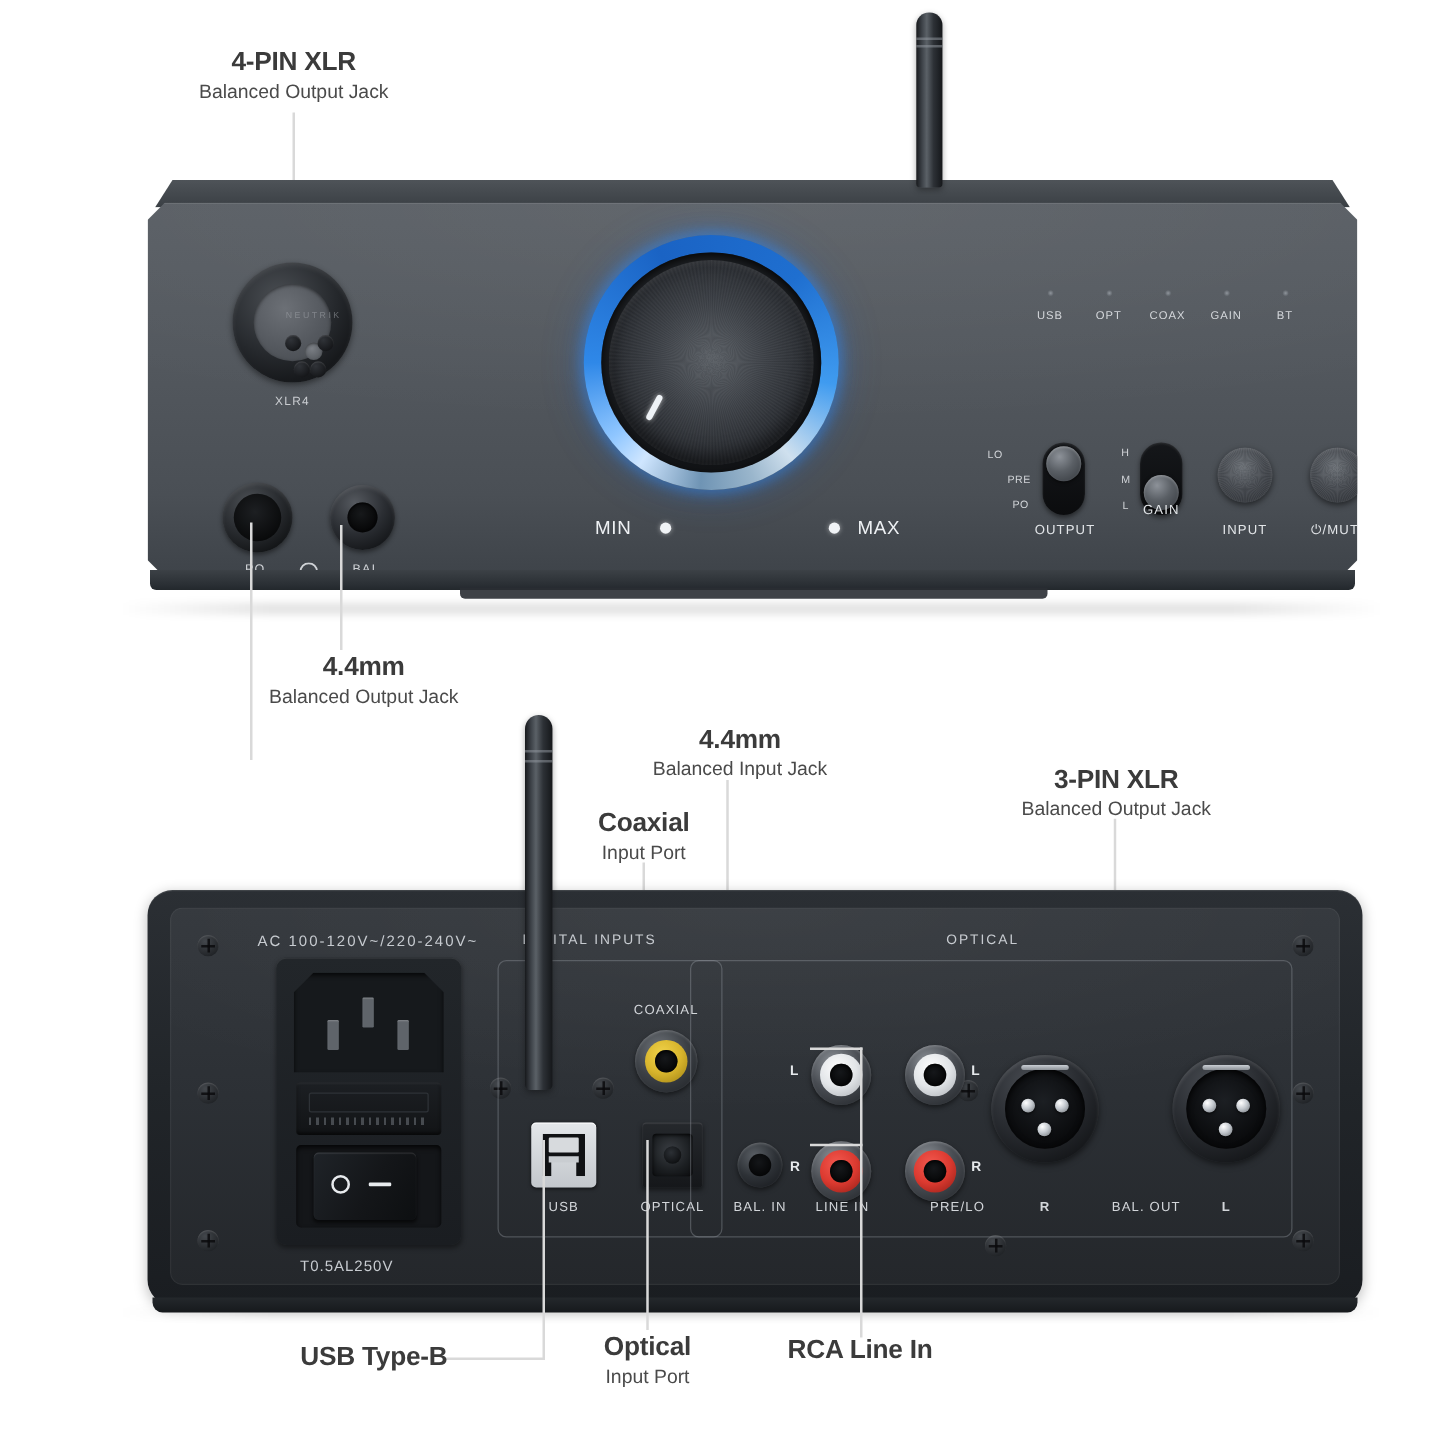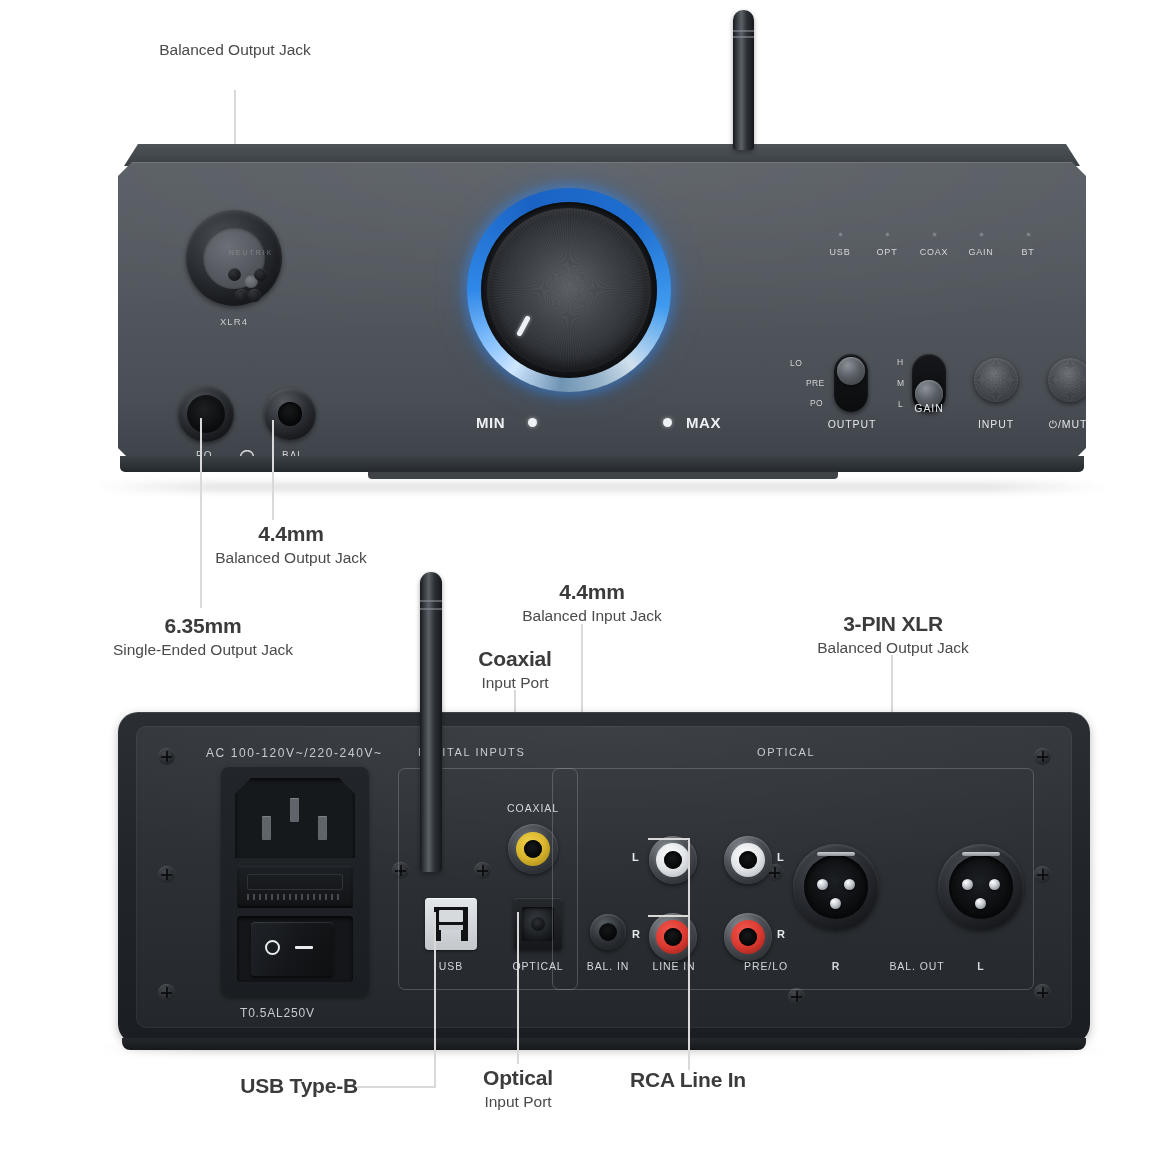--- a/index.html
+++ b/index.html
@@ -112,21 +112,21 @@
     background: radial-gradient(circle at 45% 35%, #2b2f34 0%, #16181b 60%, #0a0b0d 100%);
     box-shadow: inset 0 3px 8px rgba(0,0,0,0.8); }
   #knob-face { position: absolute; inset: 24px; border-radius: 50%;
     background:
       repeating-conic-gradient(from 0deg at 50% 50%,
         rgba(255,255,255,0.035) 0deg, rgba(0,0,0,0.045) 1.1deg, rgba(255,255,255,0.035) 2.2deg),
       radial-gradient(circle at 50% 48%, #5b6066 0%, #3e4248 36%, #2a2d32 64%, #1b1d21 100%);
     box-shadow: inset 0 2px 6px rgba(255,255,255,0.10), inset 0 -6px 14px rgba(0,0,0,0.55); }
   #knob-indicator { position: absolute; left: 58px; top: 131px; width: 5px; height: 22px;
     background: #eef2f6; border-radius: 3px; transform: rotate(28deg); box-shadow: 0 0 4px rgba(255,255,255,.6); }
-  .minmax { position: absolute; font-size: 15px; font-weight: bold; color: #eef1f4; letter-spacing: 0.6px; }
+  .minmax { position: absolute; font-size: 15px; font-weight: normal; color: #eef1f4; letter-spacing: 0.6px; }
   .minmax-dot { position: absolute; width: 9px; height: 9px; border-radius: 50%; background: #f0f3f6;
     box-shadow: 0 0 4px rgba(255,255,255,0.5); }
 
   
   #leds { position: absolute; left: 700px; top: 70px; width: 220px; height: 46px; }
   .led-col { position: absolute; width: 44px; text-align: center; }
   .led-dot { width: 5px; height: 5px; border-radius: 50%; margin: 0 auto 10px;
     background: radial-gradient(circle, #8f959c 0%, #5c6167 70%); }
   .led-txt { font-size: 9px; color: #d5d8dc; letter-spacing: 0.8px; }
 
@@ -255,20 +255,21 @@
     background: linear-gradient(90deg,#17191c 0%, #3d4248 22%, #5b6167 40%, #2d3136 66%, #15171a 100%);
     box-shadow: 0 2px 5px rgba(0,0,0,0.35); }
   .antenna .band { position: absolute; left: 0; width: 100%; height: 2px; background: rgba(150,156,164,0.5); }
 </style>
 </head>
 <body>
 
 <div id="stage">
 
   <div class="callout" style="left:110px; top:38px; width:250px;">
+    <div class="ttl">4-PIN XLR</div>
     <div class="sub">Balanced Output Jack</div>
   </div>
   <div class="lead v" style="left:234px; top:90px; height:172px;"></div>
 
   <div id="front-reflect"></div>
   <div id="front-unit">
     <div id="front-top-plate"></div>
     <div id="front-face">
 
       <div id="xlr4">
@@ -370,24 +371,20 @@
     <div class="band" style="top:26px;"></div>
   </div>
 
   <div class="lead v" style="left:272px; top:420px; height:100px;"></div>
   <div class="callout" style="left:166px; top:522px; width:250px;">
     <div class="ttl">4.4mm</div>
     <div class="sub">Balanced Output Jack</div>
   </div>
 
   <div class="lead v" style="left:200px; top:418px; height:190px;"></div>
-  <div class="callout" style="left:78px; top:614px; width:250px;">
-    <div class="ttl">6.35mm</div>
-    <div class="sub">Single-Ended Output Jack</div>
-  </div>
 
   <div class="callout" style="left:405px; top:647px; width:220px;">
     <div class="ttl">Coaxial</div>
     <div class="sub">Input Port</div>
   </div>
   <div class="lead v" style="left:514px; top:690px; height:136px;"></div>
 
   <div class="callout" style="left:482px; top:580px; width:220px;">
     <div class="ttl">4.4mm</div>
     <div class="sub">Balanced Input Jack</div>

